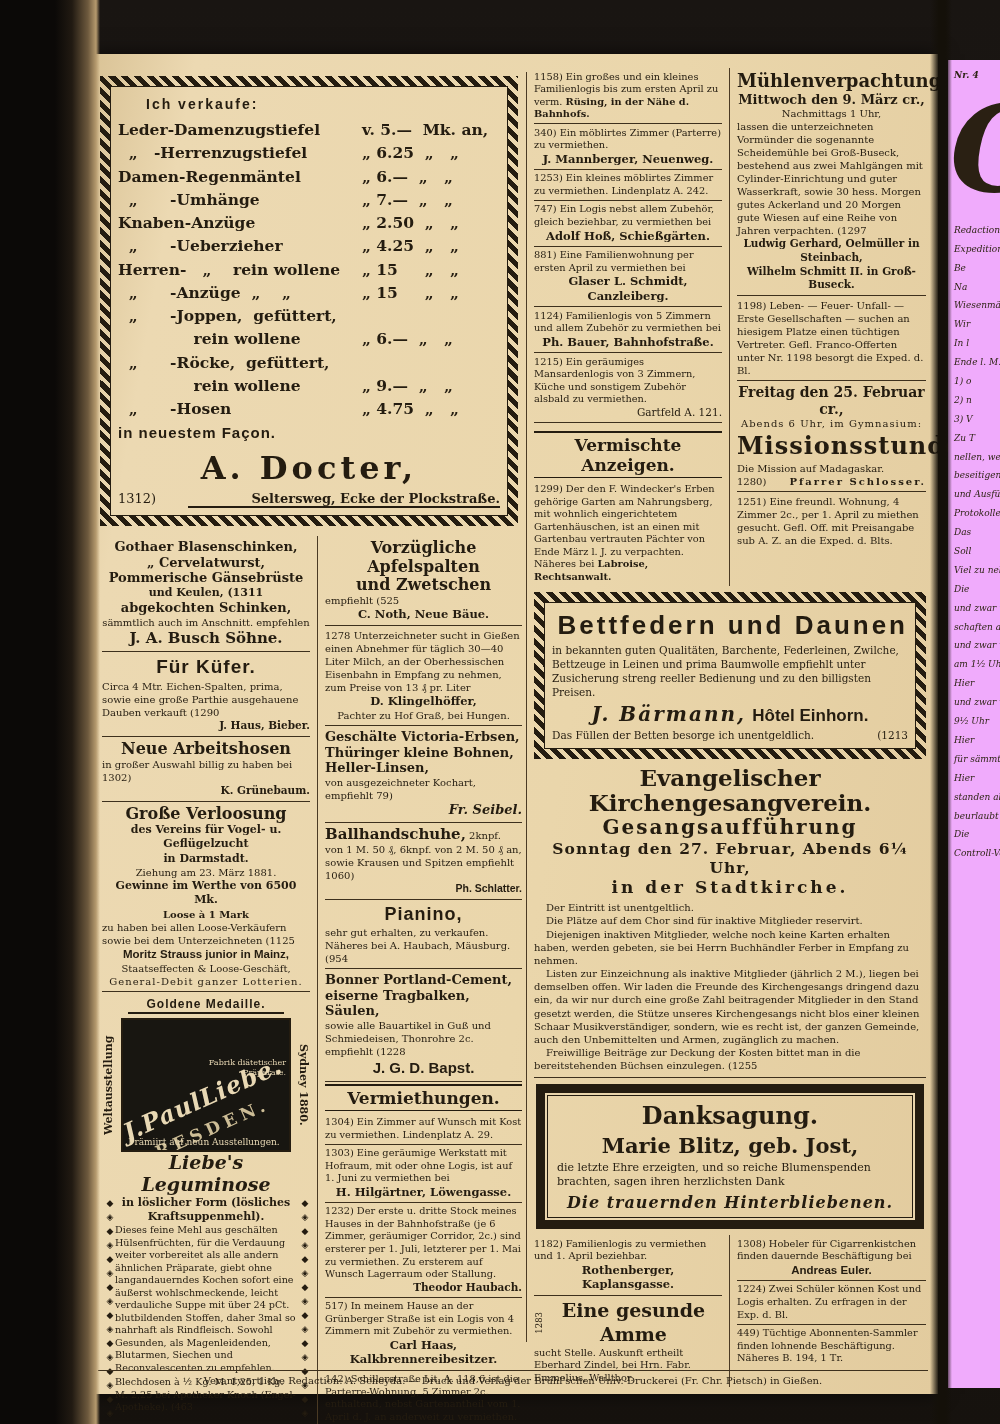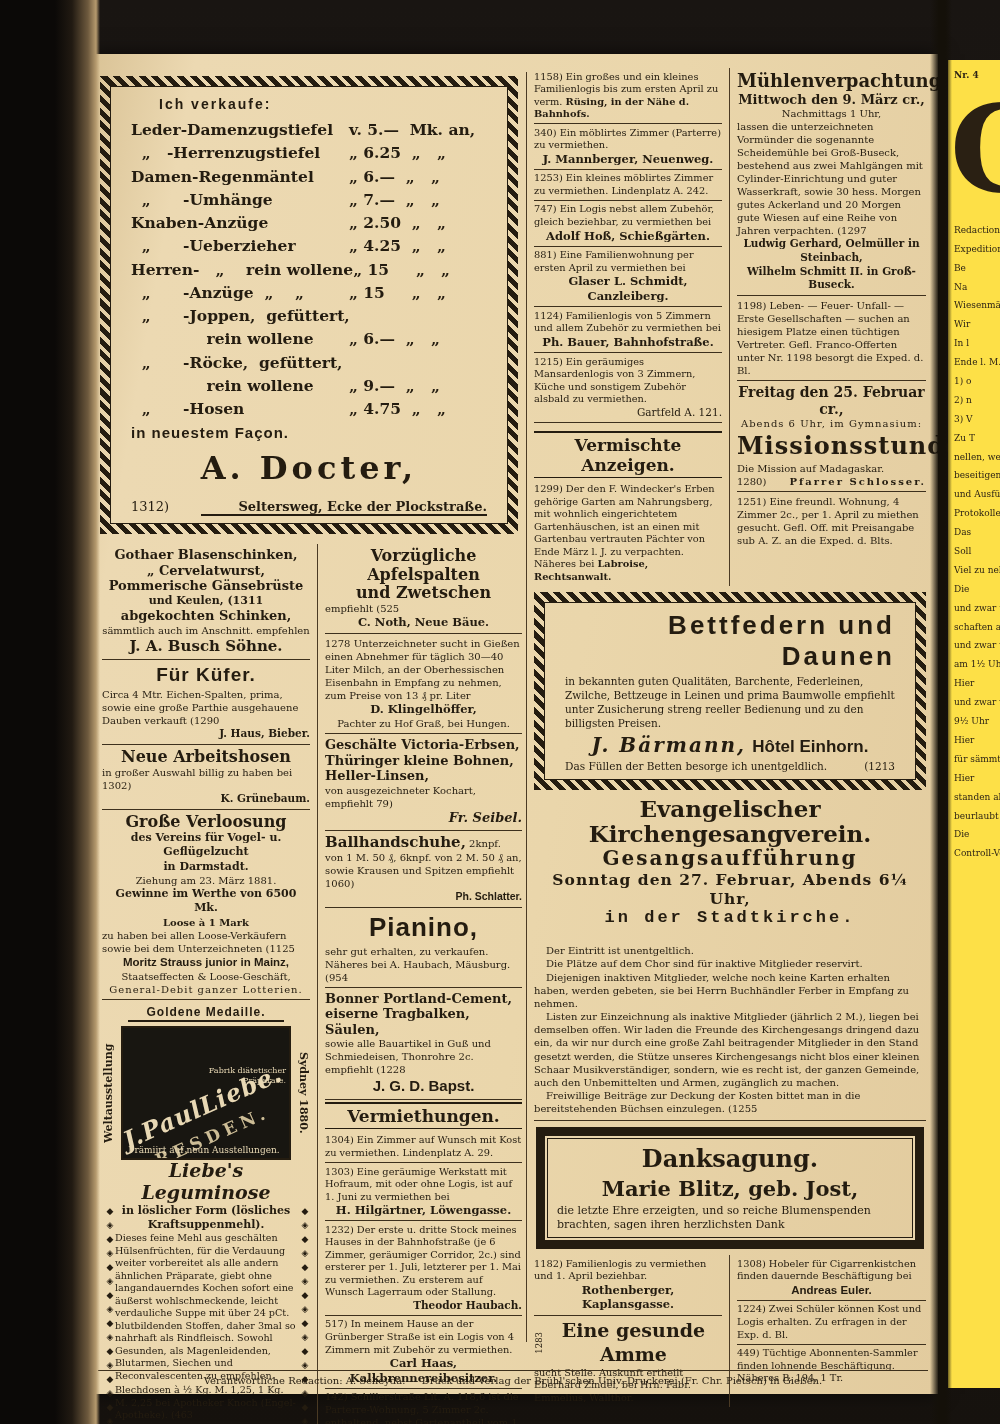--- a/index.html
+++ b/index.html
@@ -16,49 +16,49 @@
   .binding{
     position:absolute;left:0;top:0;width:100px;height:100%;z-index:3;
     background:linear-gradient(90deg,#0b0907 0%,#0b0907 55%,#211a12 72%,#6e5a3e 88%,#b59a6e 96%,rgba(233,213,172,0) 100%);
   }
   .gutter{
     position:absolute;left:930px;top:0;width:22px;height:100%;z-index:2;
     background:linear-gradient(90deg,rgba(20,16,12,0) 0%,#141009 40%,#141009 70%,rgba(20,16,12,0) 100%);
   }
   .edge-page{
     position:absolute;left:948px;top:60px;width:52px;height:1328px;z-index:1;
-    background:#fde047;overflow:hidden;padding:6px 0 0 6px;box-sizing:border-box;
+    background:#f0abfc;overflow:hidden;padding:6px 0 0 6px;box-sizing:border-box;font-style:italic;
   }
   .edge-page .frag{font-size:9px;line-height:2.1;color:#2e2415;white-space:nowrap;}
   .edge-big-letter{font-size:120px;font-weight:700;line-height:.9;color:#2a2013;margin:10px 0 18px -4px;}
   .center-rule{position:absolute;left:438px;top:18px;bottom:52px;width:1px;background:#4a3a24;}
 
   .half{position:absolute;box-sizing:border-box;}
   .left-half{left:12px;top:22px;width:424px;}
   .right-half{left:446px;top:14px;width:392px;}
 
   .cols{display:flex;}
   .c1{width:218px;border-right:1px solid #4a3a24;padding:0 7px 0 2px;box-sizing:border-box;}
   .c2{width:206px;padding:0 2px 0 7px;box-sizing:border-box;}
   .c3{width:196px;border-right:1px solid #4a3a24;padding:0 7px 0 0;box-sizing:border-box;}
   .c4{width:196px;padding:0 0 0 7px;box-sizing:border-box;}
 
   .chainbox{
     border:10px solid transparent;
     border-image:repeating-linear-gradient(45deg,#241c10 0 5px,rgba(0,0,0,0) 5px 9px) 10;
     box-shadow:inset 0 0 0 1px #241c10;
-    padding:8px 21px;box-sizing:border-box;
+    padding:8px 8px;box-sizing:border-box;
   }
   .docter{width:418px;min-height:436px;margin-bottom:10px;}
   .ich-verkaufe{font-family:"Liberation Sans",sans-serif;font-weight:700;font-size:14px;letter-spacing:2px;margin:2px 0 6px 28px;}
   .drow{display:flex;font-weight:700;font-size:15.5px;line-height:1.5;}
   .drow .dn{flex:1;white-space:pre;}
   .drow .dp{width:138px;white-space:pre;}
   .facon{font-family:"Liberation Sans",sans-serif;font-weight:700;font-size:15px;letter-spacing:1px;margin-top:4px;}
-  .docter-name{text-align:center;font-weight:700;font-size:32px;letter-spacing:4px;margin:8px 0 12px;}
+  .docter-name{text-align:center;font-weight:700;font-size:32px;letter-spacing:4px;margin:8px 0 4px;}
   .docter-foot{display:flex;font-size:13px;font-weight:700;}
   .docter-foot .num{width:70px;font-weight:400;}
   .docter-foot .addr{flex:1;text-align:right;border-bottom:2px solid #241c10;}
 
   .ad{padding:3px 0;border-bottom:1px solid #3d301d;font-size:10px;line-height:1.3;}
   .ad:last-child{border-bottom:none;}
   .t-c{text-align:center;}
   .b{font-weight:700;}
   .fr-lg{font-weight:700;font-size:16px;text-align:center;line-height:1.15;}
   .fr-md{font-weight:700;font-size:13px;text-align:center;line-height:1.2;}
@@ -89,21 +89,21 @@
   .bett-body{font-size:10.5px;line-height:1.35;margin-top:2px;}
   .bett-sig{text-align:center;font-size:20px;margin-top:2px;}
   .bett-sig .n1{font-weight:700;font-style:italic;letter-spacing:2px;}
   .bett-sig .n2{font-family:"Liberation Sans",sans-serif;font-weight:700;font-size:17px;}
   .bett-foot{display:flex;justify-content:space-between;font-size:10.5px;margin-top:3px;}
 
   .kirche{border-bottom:1px solid #3d301d;padding-bottom:4px;}
   .k-t1{font-weight:700;font-size:23px;text-align:center;line-height:1.1;}
   .k-t2{font-weight:700;font-size:20px;text-align:center;letter-spacing:2px;}
   .k-t3{font-weight:700;font-size:15.5px;text-align:center;letter-spacing:1px;}
-  .k-t4{font-weight:700;font-size:17px;text-align:center;letter-spacing:3px;margin-bottom:17px;font-family:Liberation Mono, monospace;}
+  .k-t4{font-weight:700;font-size:17px;text-align:center;letter-spacing:3px;margin-bottom:4px;}
   .k-p{font-size:10px;line-height:1.32;text-indent:12px;}
 
   .dankbox{border:9px solid #241c10;box-shadow:inset 0 0 0 2px #e9d5ac, inset 0 0 0 3px #241c10;padding:8px 12px;margin:6px 2px;}
   .dank-title{font-weight:700;font-size:24px;text-align:center;}
   .dank-p{font-size:11px;text-indent:14px;line-height:1.3;}
   .dank-name{font-weight:700;font-size:21px;text-align:center;margin:3px 0;}
   .dank-sig{font-weight:700;font-style:italic;font-size:16px;text-align:center;letter-spacing:1px;margin-top:4px;}
 
   .lower{display:flex;margin-top:4px;}
   .lcol{width:196px;border-right:1px solid #4a3a24;padding-right:7px;box-sizing:border-box;}
@@ -308,21 +308,21 @@
           <div class="fr-md" style="text-align:left">Heller-Linsen,</div>
           <div>von ausgezeichneter Kochart, empfiehlt 79)</div>
           <div class="sig-r" style="font-style:italic;font-size:13px">Fr. Seibel.</div>
         </div>
         <div class="ad">
           <span class="fr-lg" style="font-size:15px">Ballhandschuhe,</span>
           <span>2knpf. von 1 M. 50 ₰, 6knpf. von 2 M. 50 ₰ an, sowie Krausen und Spitzen empfiehlt 1060)</span>
           <div class="sig-r" style="font-family:'Liberation Sans',sans-serif">Ph. Schlatter.</div>
         </div>
         <div class="ad">
-          <div class="latin-lg" style="font-size:26px">Pianino,</div>
+          <div class="latin-lg" style="font-size:18px">Pianino,</div>
           <div>sehr gut erhalten, zu verkaufen. Näheres bei A. Haubach, Mäusburg. (954</div>
         </div>
         <div class="ad">
           <div class="fr-md" style="text-align:left">Bonner Portland-Cement,</div>
           <div class="fr-md" style="text-align:left">eiserne Tragbalken, Säulen,</div>
           <div>sowie alle Bauartikel in Guß und Schmiedeisen, Thonrohre 2c. empfiehlt (1228</div>
           <div class="sig" style="font-family:'Liberation Sans',sans-serif;font-size:15px">J. G. D. Bapst.</div>
         </div>
         <div class="hdr">Vermiethungen.</div>
         <div class="listing"><span>1304) Ein Zimmer auf Wunsch mit Kost zu vermiethen.  Lindenplatz A. 29.</span></div>
@@ -403,20 +403,21 @@
       <div class="k-p">Die Plätze auf dem Chor sind für inaktive Mitglieder reservirt.</div>
       <div class="k-p">Diejenigen inaktiven Mitglieder, welche noch keine Karten erhalten haben, werden gebeten, sie bei Herrn Buchhändler Ferber in Empfang zu nehmen.</div>
       <div class="k-p">Listen zur Einzeichnung als inaktive Mitglieder (jährlich 2 M.), liegen bei demselben offen. Wir laden die Freunde des Kirchengesangs dringend dazu ein, da wir nur durch eine große Zahl beitragender Mitglieder in den Stand gesetzt werden, die Stütze unseres Kirchengesangs nicht blos einer kleinen Schaar Musikverständiger, sondern, wie es recht ist, der ganzen Gemeinde, auch den Unbemittelten und Armen, zugänglich zu machen.</div>
       <div class="k-p">Freiwillige Beiträge zur Deckung der Kosten bittet man in die bereitstehenden Büchsen einzulegen.  (1255</div>
     </div>
 
     <div class="dankbox">
       <div class="dank-title">Danksagung.</div>
       <div class="dank-name">Marie Blitz, geb. Jost,</div>
       <div class="dank-p" style="text-indent:0">die letzte Ehre erzeigten, und so reiche Blumenspenden brachten, sagen ihren herzlichsten Dank</div>
+      <div class="dank-sig">Die trauernden Hinterbliebenen.</div>
     </div>
 
     <div class="lower">
       <div class="lcol">
         <div class="listing">
           <span>1182) Familienlogis zu vermiethen und 1. April beziehbar.</span>
           <div class="sig">Rothenberger, Kaplansgasse.</div>
         </div>
         <div class="listing">
           <div style="display:flex;align-items:center">

